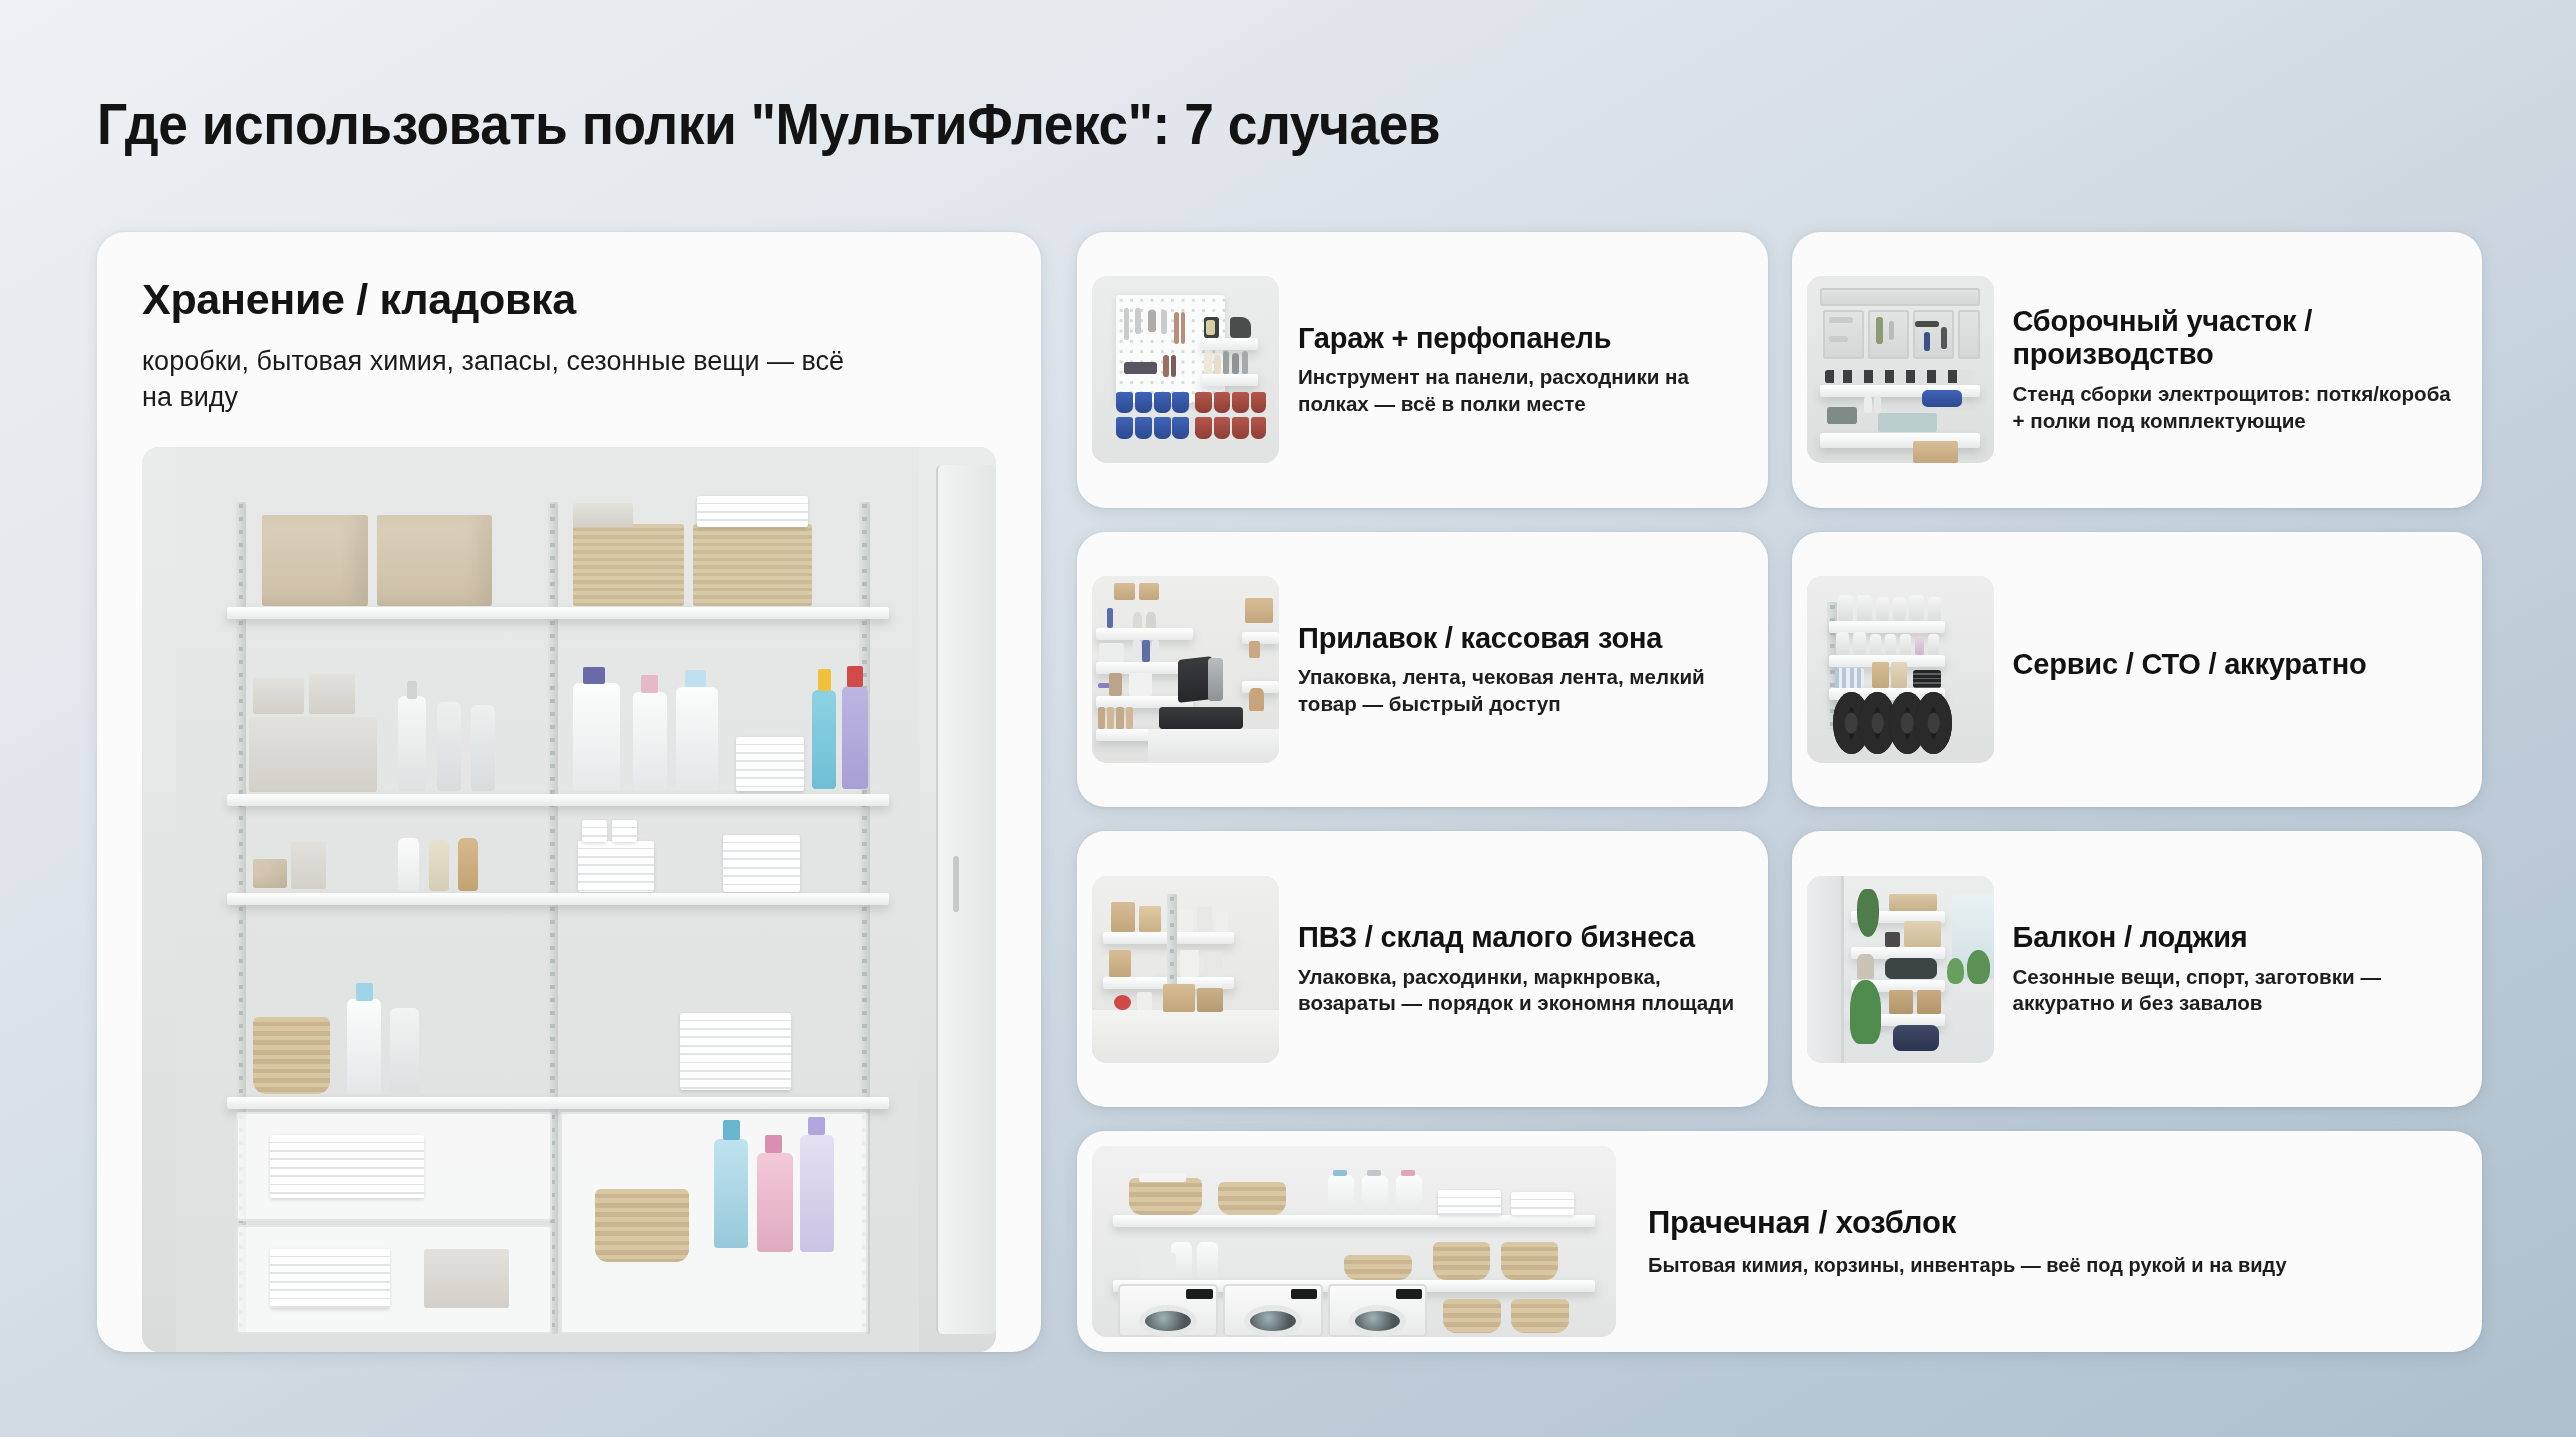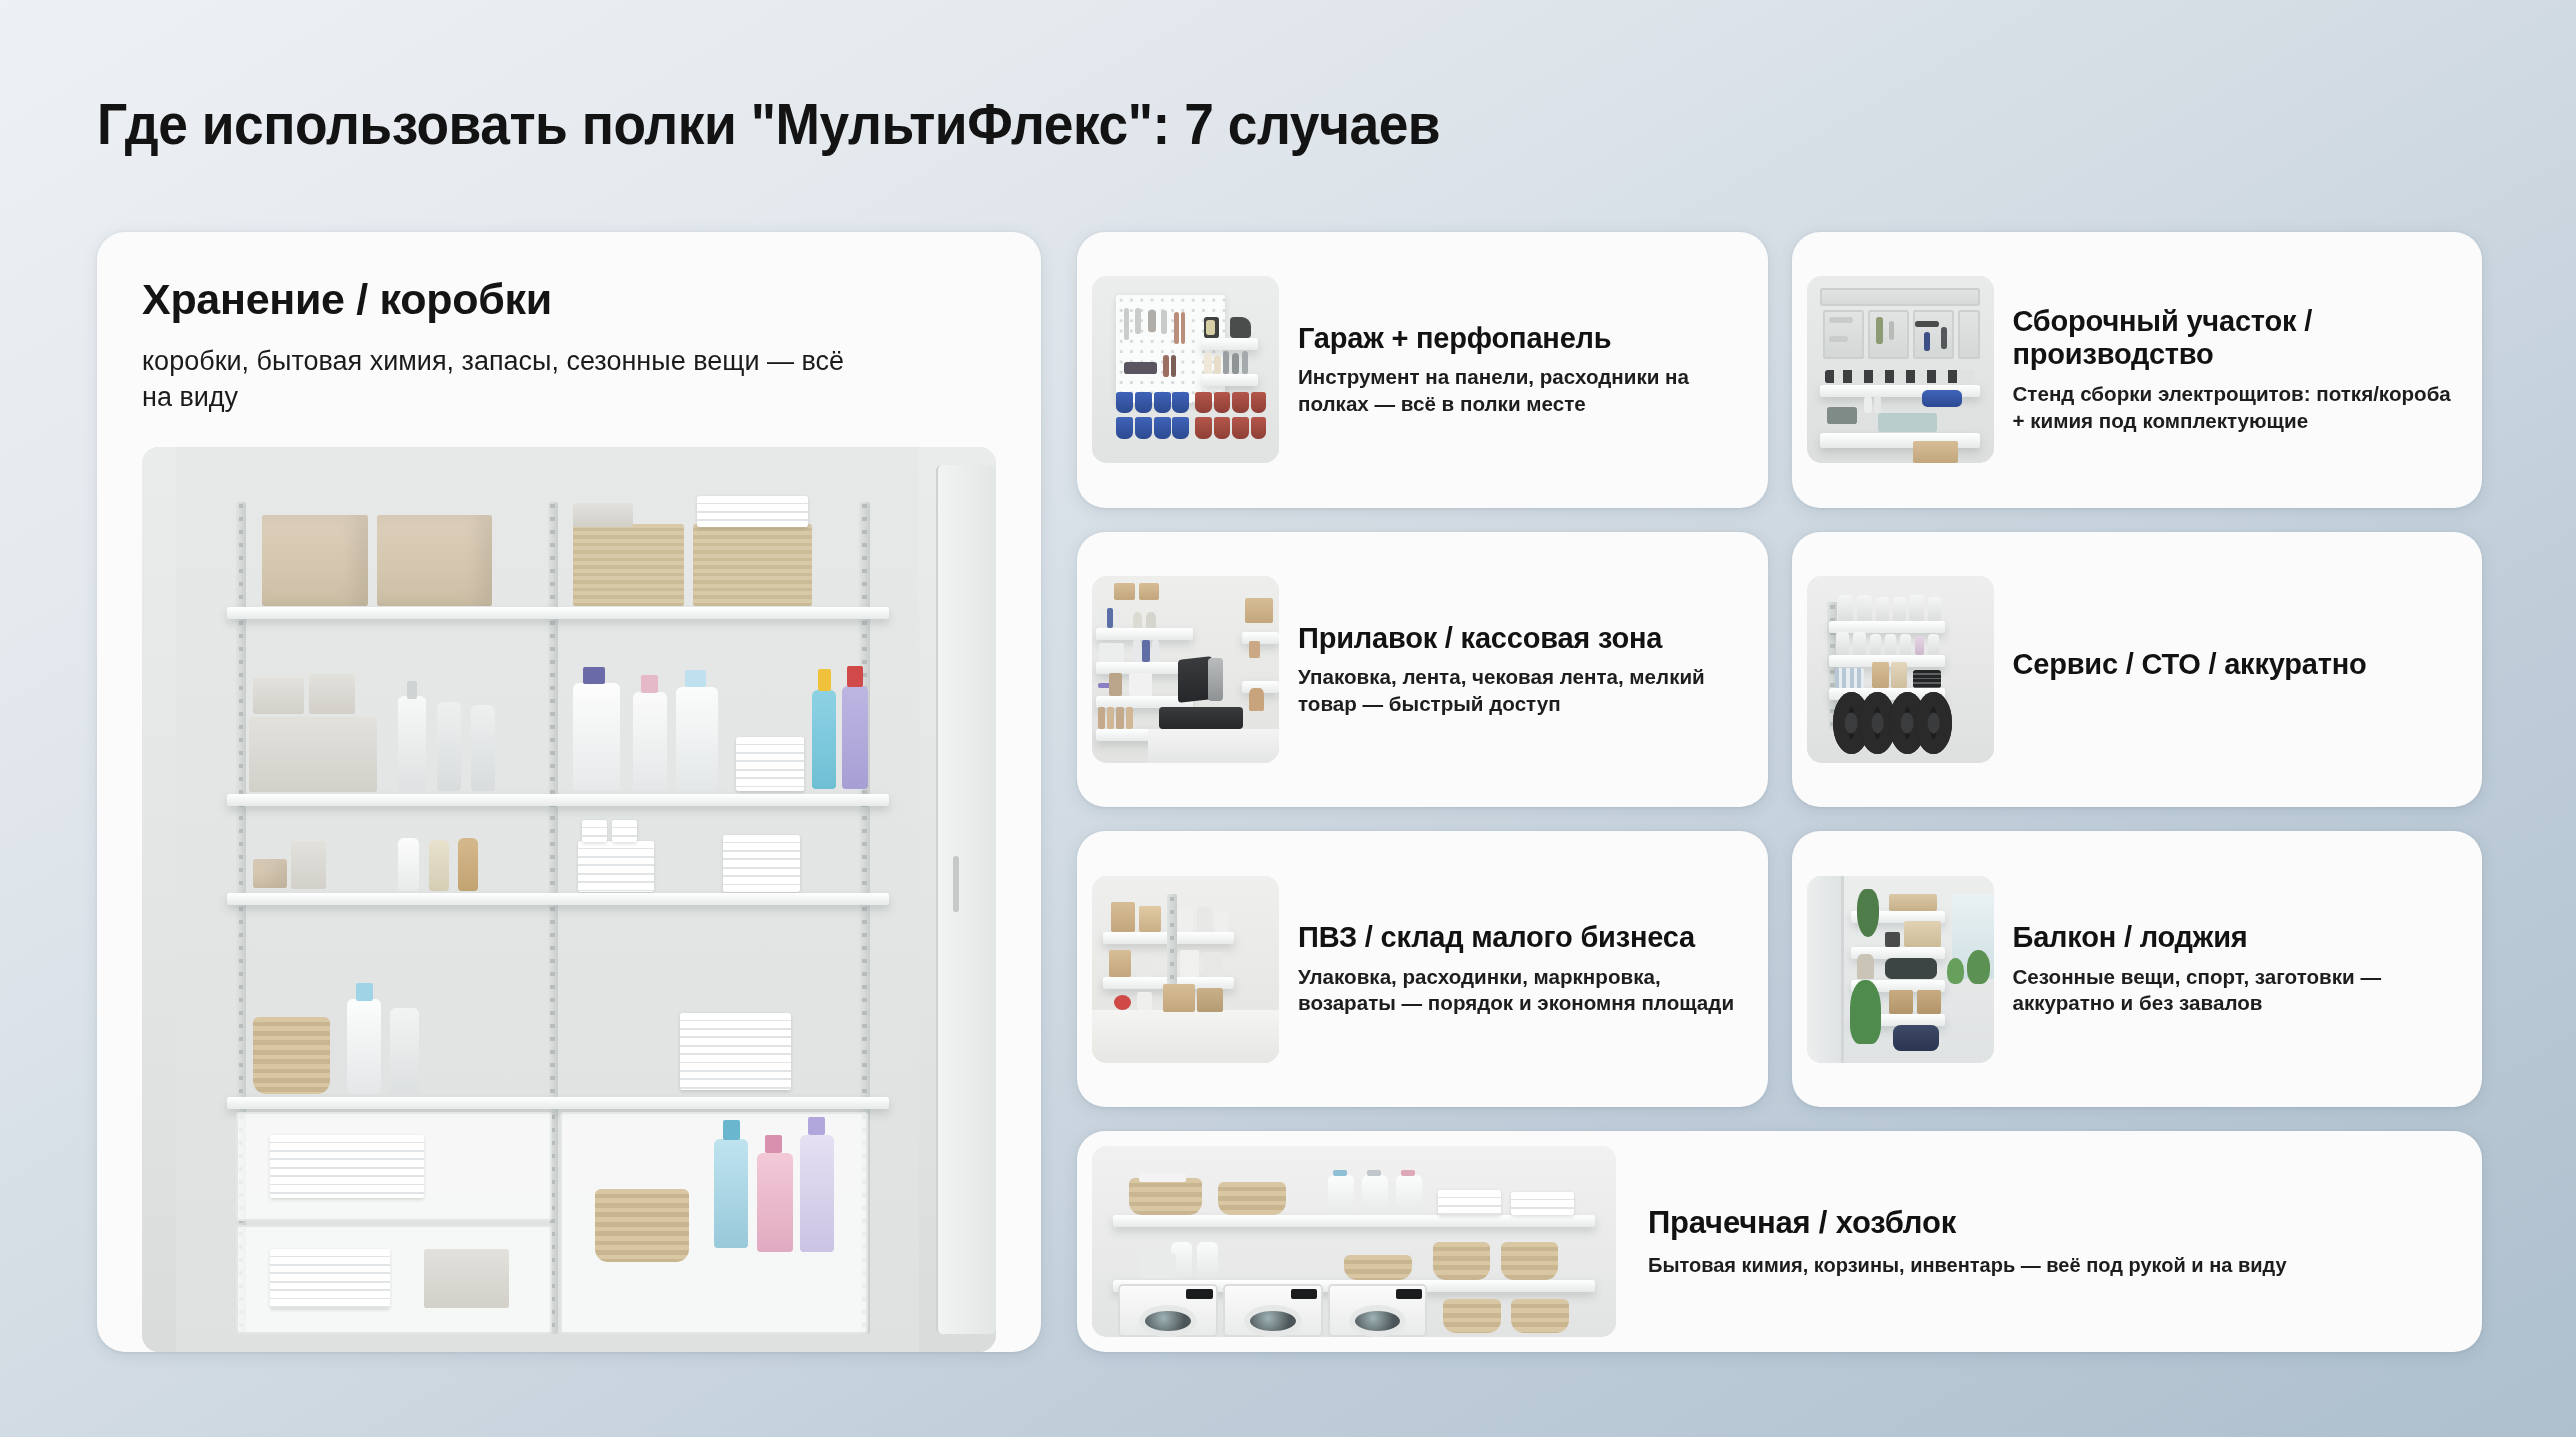--- a/index.html
+++ b/index.html
@@ -180,21 +180,21 @@
 <body>
 
 <div class="slide">
 
   <h1 class="title">Где использовать полки "МультиФлекс": 7 случаев</h1>
 
   <div class="board">
 
     <div class="col-left">
       <div class="card hero">
-        <div class="hero-title">Хранение / коробки</div>
+        <div class="hero-title">Хранение / кладовка</div>
         <div class="hero-sub">коробки, бытовая химия, запасы, сезонные вещи — всё на виду</div>
 
         <div class="hero-photo">
           <div class="scene pantry">
             <div class="wall"></div>
             <div class="door"></div>
 
             <div class="rail" style="left:11%;top:6%;bottom:2%;"></div>
             <div class="rail" style="left:47.5%;top:6%;bottom:2%;"></div>
             <div class="rail" style="left:84%;top:6%;bottom:2%;"></div>
@@ -338,21 +338,21 @@
               <div class="mat" style="left:38%;top:73%;width:32%;height:10%;"></div>
               <div class="tool" style="left:11%;top:70%;width:16%;height:9%;background:#7f8b86;"></div>
               <div class="bottle" style="left:31%;top:64%;width:4%;height:9%;background:#eceeed;"></div>
               <div class="bottle" style="left:36%;top:64%;width:4%;height:9%;background:#e5e8e7;"></div>
               <div class="bin bin-blue" style="left:62%;top:61%;width:21%;height:9%;border-radius:5.6px;"></div>
               <div class="carton" style="left:57%;top:88%;width:24%;height:12%;"></div>
             </div>
           </div>
           <div class="mini-text">
             <div class="mini-title">Сборочный участок / производство</div>
-            <div class="mini-desc">Стенд сборки электрощитов: поткя/короба + кимия под комплектующие</div>
+            <div class="mini-desc">Стенд сборки электрощитов: поткя/короба + полки под комплектующие</div>
           </div>
         </div>
       </div>
 
       <div class="row">
 
         <div class="card mini">
           <div class="thumb">
             <div class="scene counter">
               <div class="sh shelf" style="left:2%;top:28%;width:52%;"></div>

